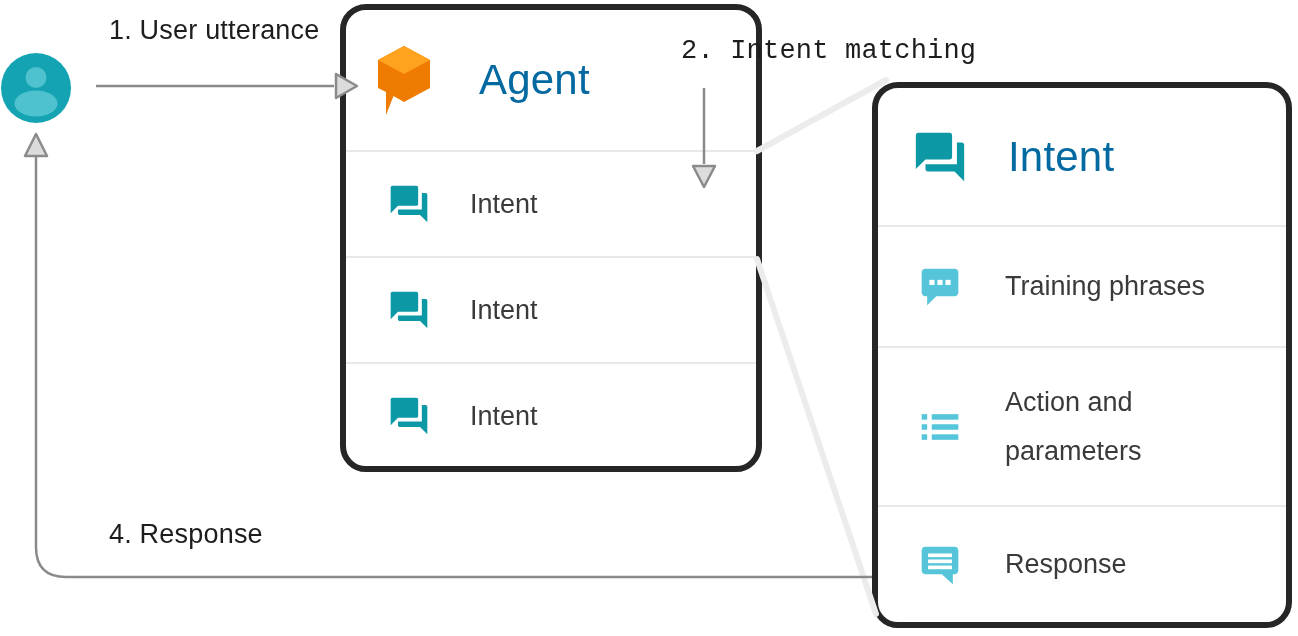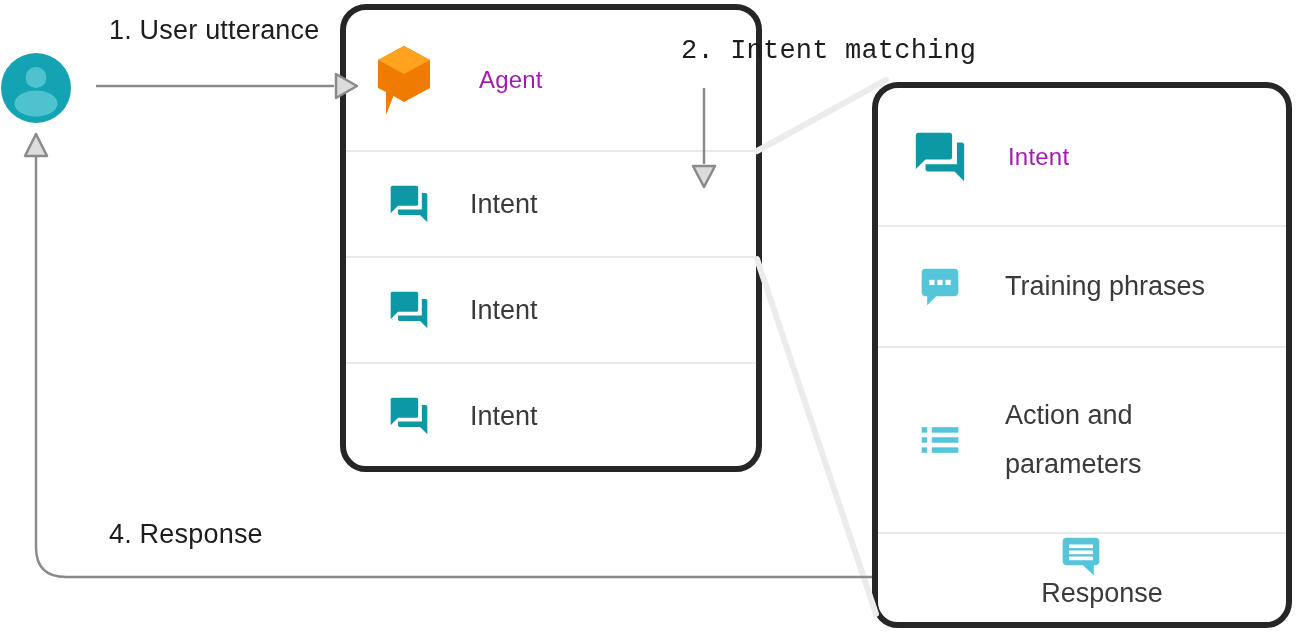--- a/index.html
+++ b/index.html
@@ -37,32 +37,32 @@
   
   .agent-header   { height: 140px; padding-left: 30px; }
   .agent-header .row-icon { width: 56px; height: 70px; margin-right: 47px; }
   .agent-intent   { height: 106px; padding-left: 41px; }
   .agent-intent .row-icon { width: 44px; height: 44px; margin-right: 39px; }
 
   
   .intent-header  { height: 137px; padding-left: 33px; }
   .intent-header .row-icon { width: 58px; height: 58px; margin-right: 39px; }
   .intent-row-1   { height: 121px; padding-left: 40px; text-align: center; }
-  .intent-row-2   { height: 186px; padding-left: 40px; }
-  .intent-row-3   { height: 117px; padding-left: 40px; flex-direction: column; }
+  .intent-row-2   { height: 159px; padding-left: 40px; }
+  .intent-row-3   { height: 117px; padding-left: 40px; }
   .intent-card .card-row:not(.intent-header) .row-icon {
     width: 44px; height: 44px; margin-right: 43px; flex: 0 0 auto;
   }
 
   .row-icon { flex: 0 0 auto; }
   .row-icon svg { width: 100%; height: 100%; display: block; }
 
   .header-title {
-    font-size: 24px;
-    color: #a21caf;
+    font-size: 42px;
+    color: #0369a1;
     letter-spacing: 0.2px;
   }
   .row-label {
     font-size: 27px;
     color: #3a3a3a;
     white-space: nowrap;
   }
   .row-label.wrap2 {
     white-space: normal;
     width: 195px;

